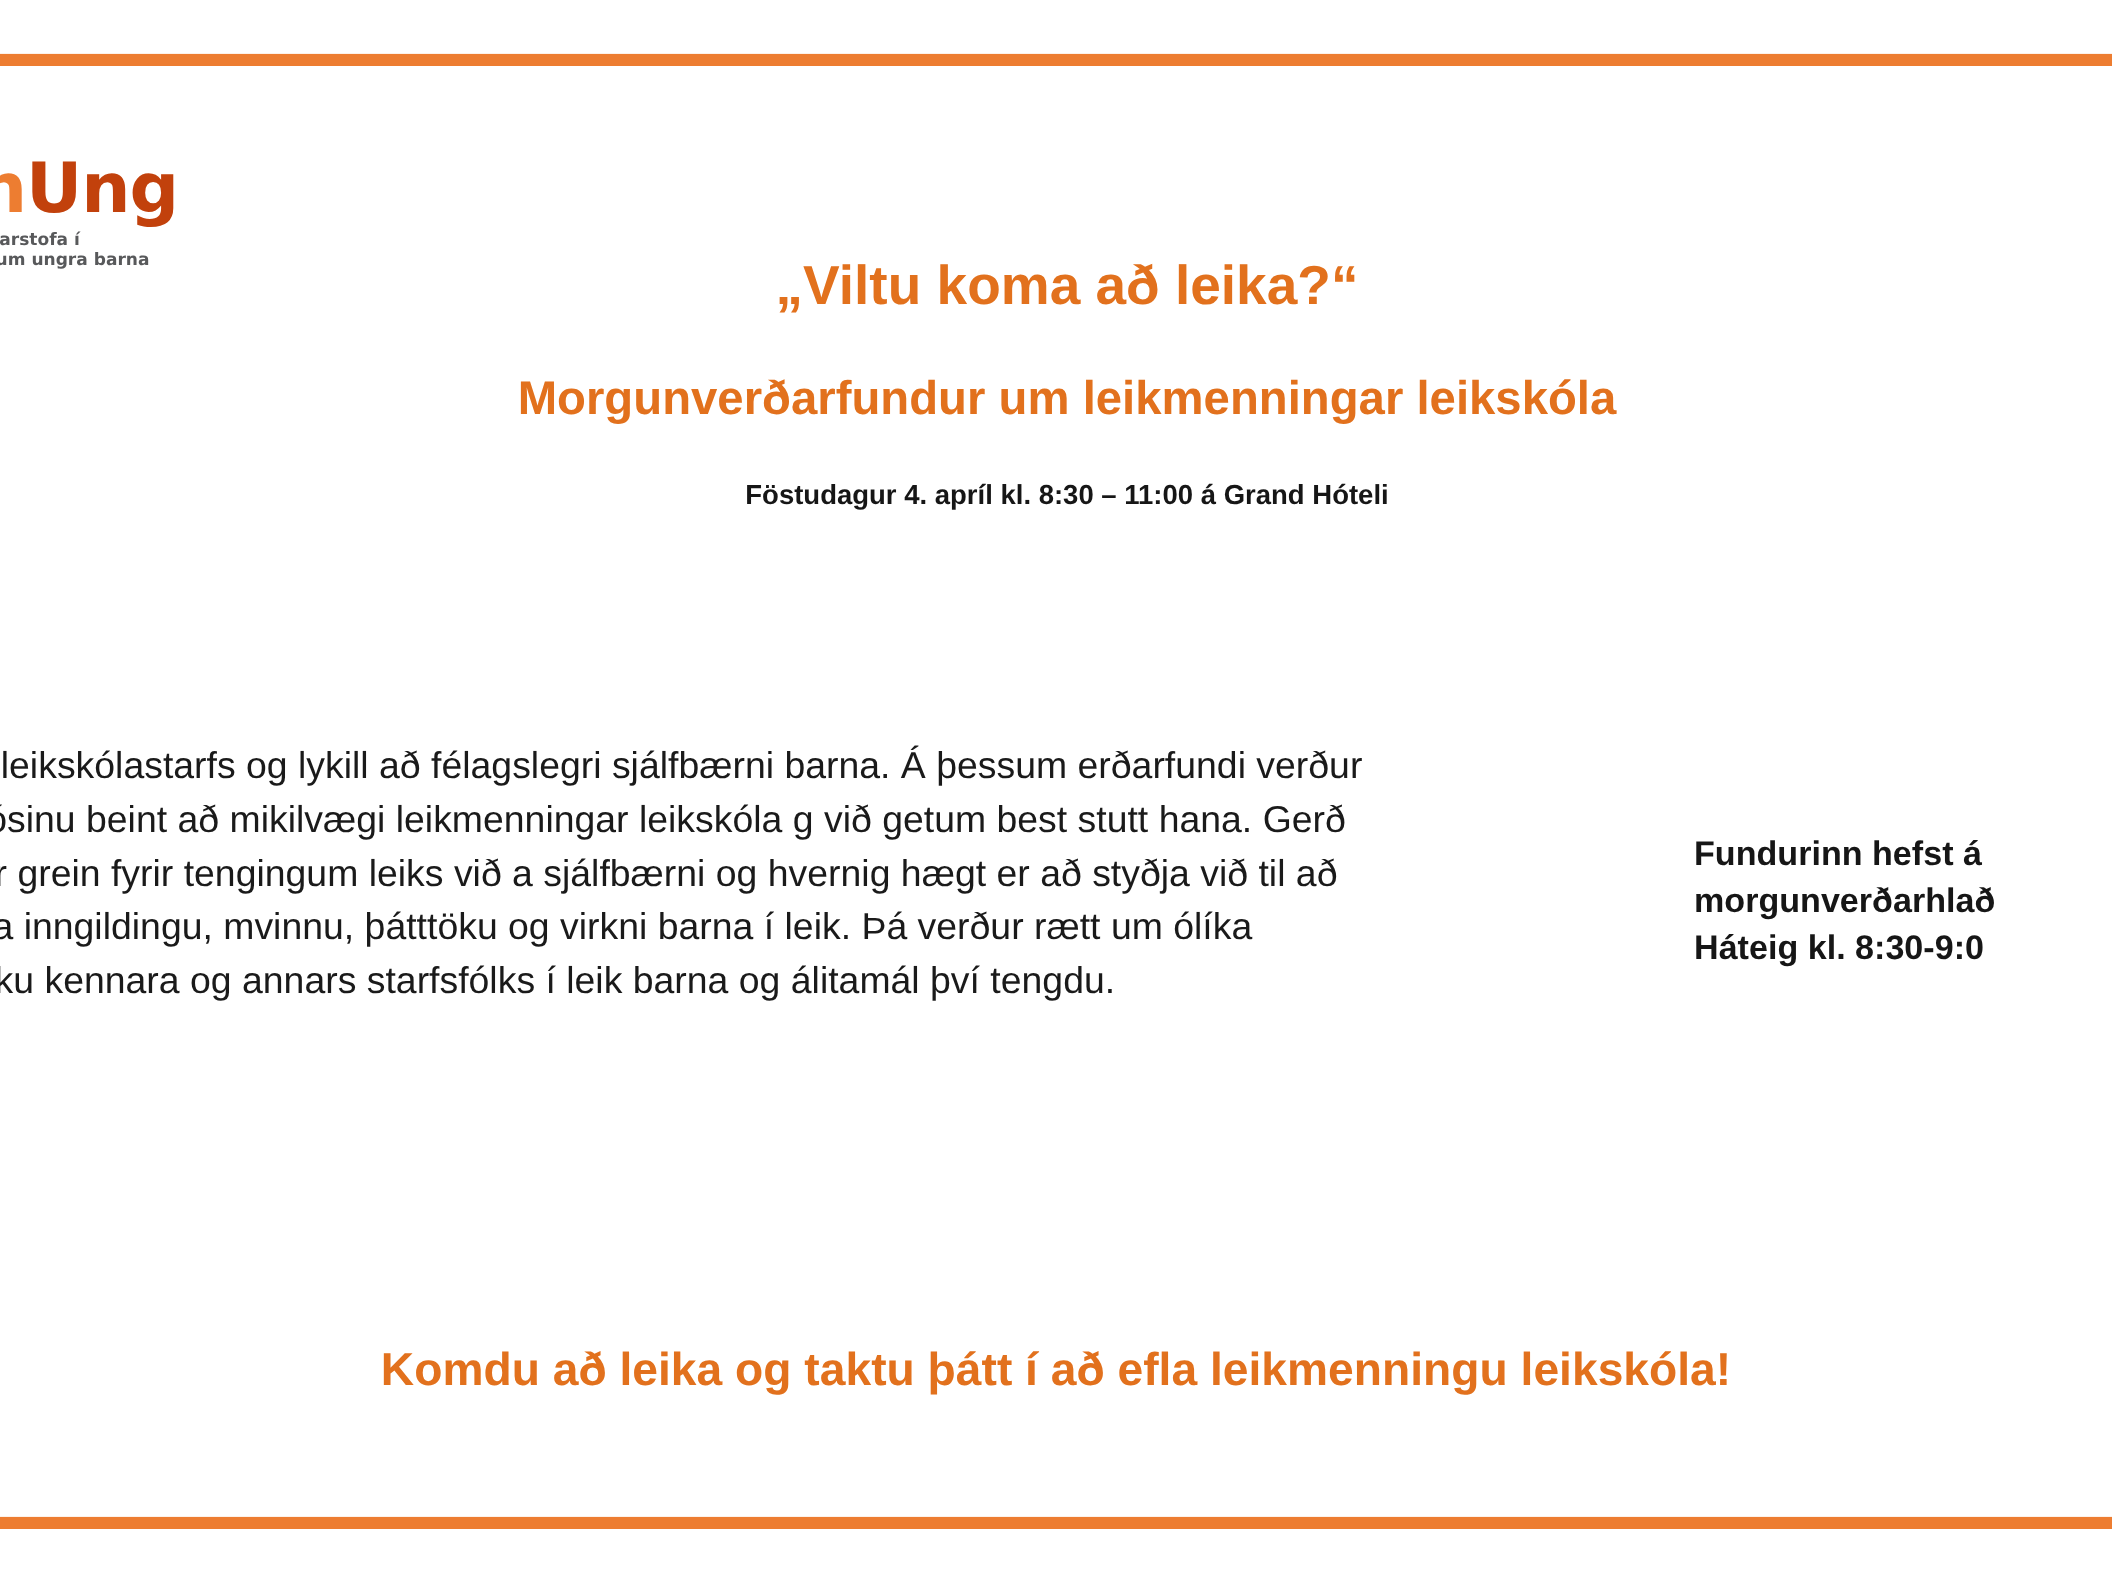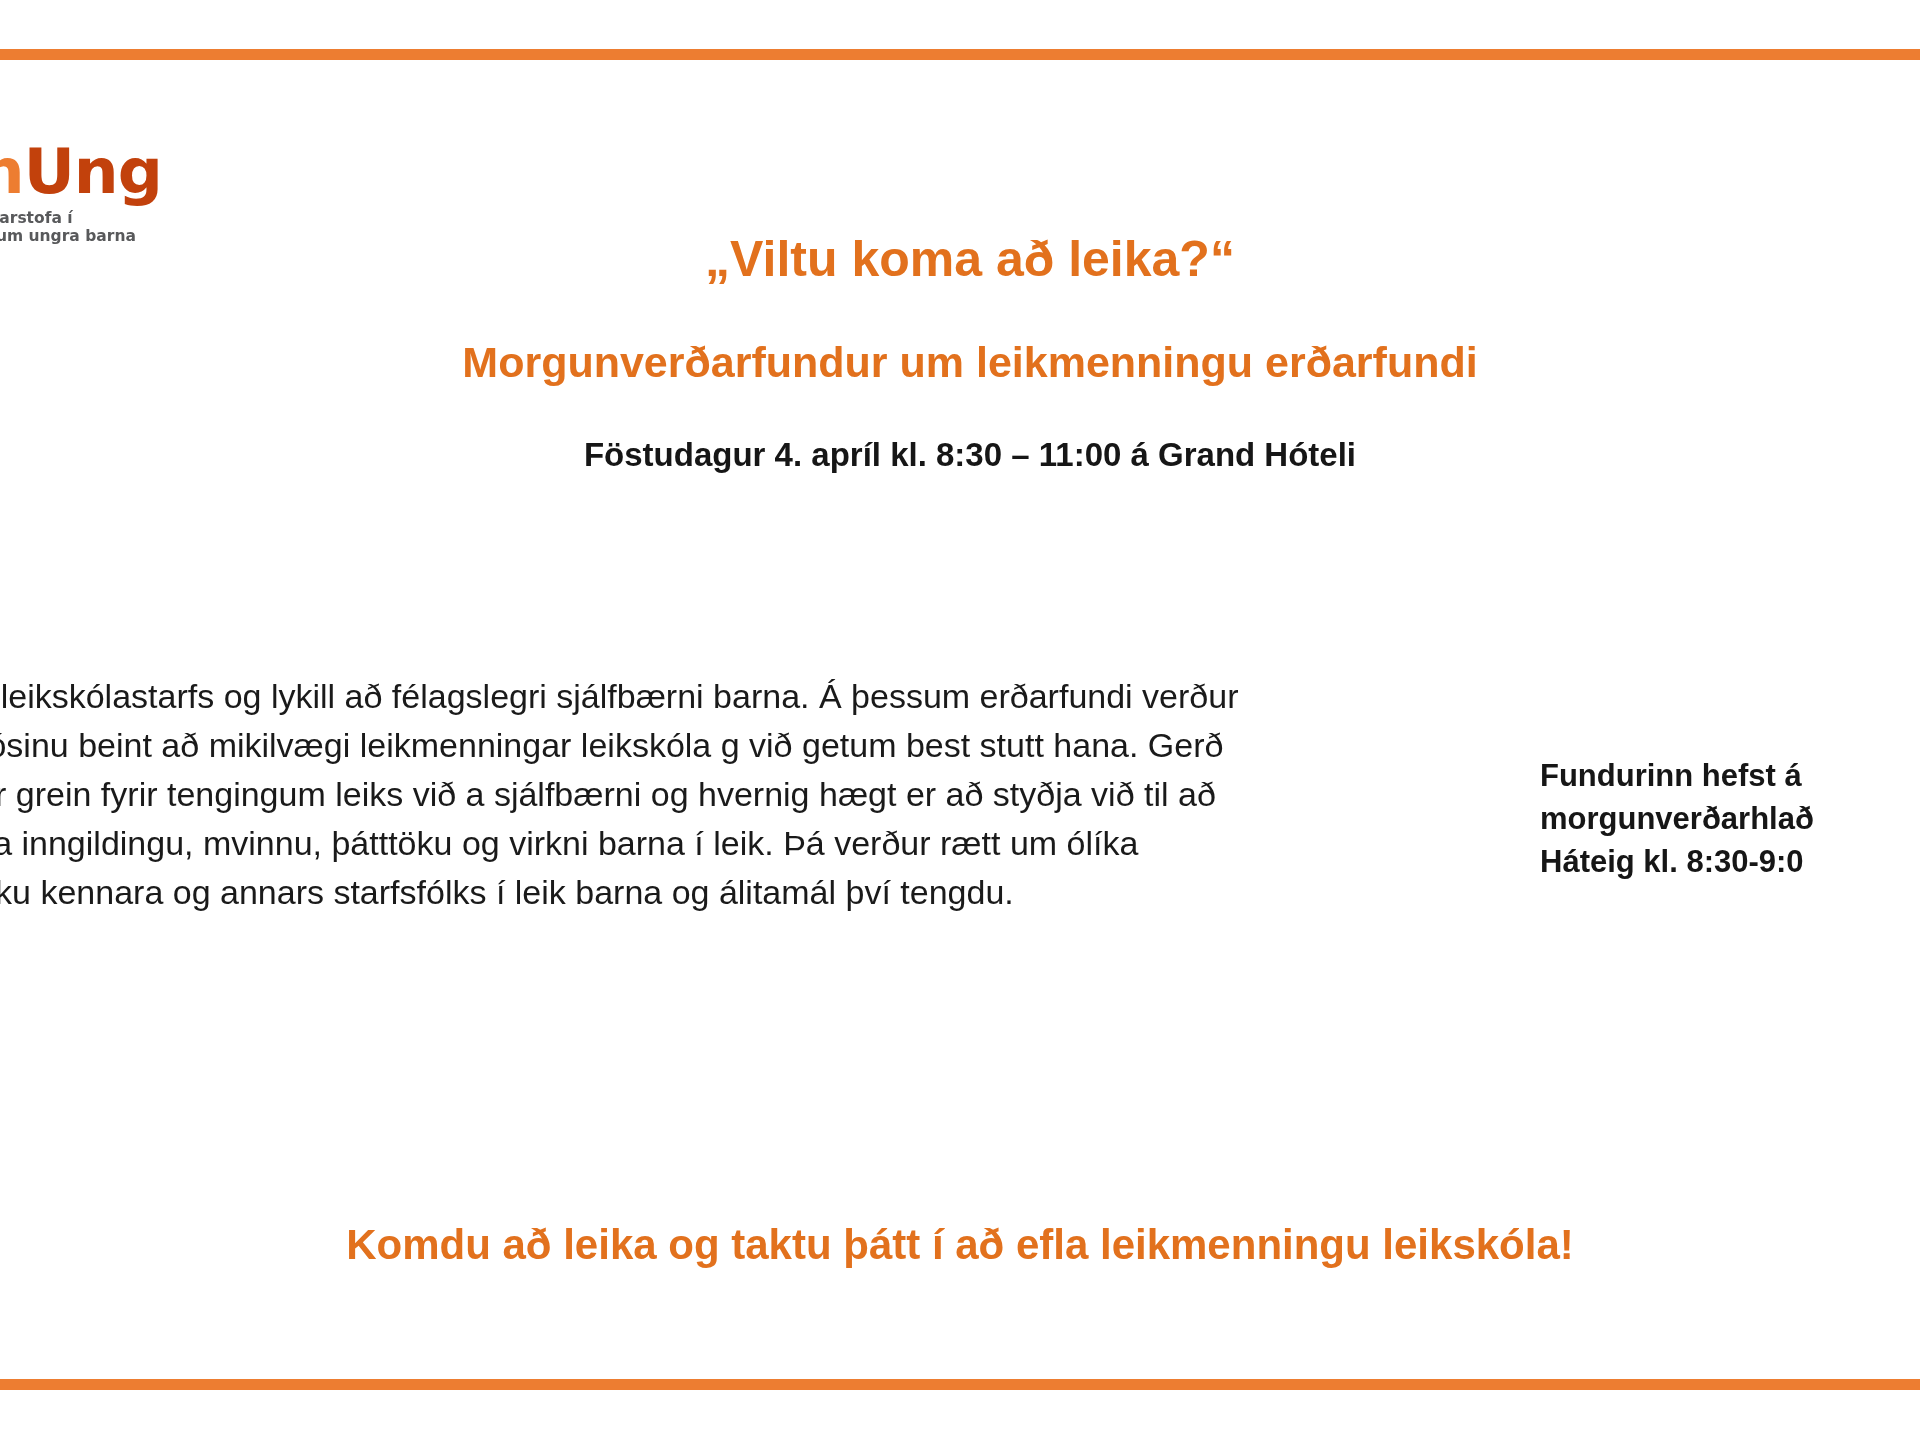--- a/index.html
+++ b/index.html
@@ -83,21 +83,21 @@
   .title-sub {
     font-family: "Liberation Sans", sans-serif;
     font-size: 43px;
     font-weight: 700;
     color: #E2711D;
     line-height: 1.2;
     margin: 48px 0 0 0;
   }
   .title-date {
     font-family: "Liberation Sans", sans-serif;
-    font-size: 33px;
+    font-size: 25px;
     font-weight: 700;
     color: #161616;
     line-height: 1.2;
     margin: 47px 0 0 0;
   }
 
   
   .body-copy {
     position: absolute;
     left: -90px;
@@ -149,21 +149,21 @@
   <div class="logo">
     <div class="logo-word"><span class="lw-a">nn</span><span class="lw-b">Ung</span></div>
     <div class="logo-sub">
       <div>nnsóknarstofa í</div>
       <div>urfræðum ungra barna</div>
     </div>
   </div>
 
   <div class="headline">
     <h1 class="title-main">„Viltu koma að leika?“</h1>
-    <h2 class="title-sub">Morgunverðarfundur um leikmenningu erðarfundi</h2>
+    <h2 class="title-sub">Morgunverðarfundur um leikmenningar leikskóla</h2>
     <p class="title-date">Föstudagur 4. apríl kl. 8:30 – 11:00 á Grand Hóteli</p>
   </div>
 
   <p class="body-copy">kjarni leikskólastarfs og lykill að félagslegri sjálfbærni barna. Á þessum erðarfundi verður kastljósinu beint að mikilvægi leikmenningar leikskóla g við getum best stutt hana. Gerð verður grein fyrir tengingum leiks við a sjálfbærni og hvernig hægt er að styðja við til að mynda inngildingu, mvinnu, þátttöku og virkni barna í leik. Þá verður rætt um ólíka þátttöku kennara og annars starfsfólks í leik barna og álitamál því tengdu.</p>
 
   <div class="side-note">
     <div>Fundurinn hefst á</div>
     <div>morgunverðarhlað</div>
     <div>Háteig kl. 8:30-9:0</div>
   </div>

